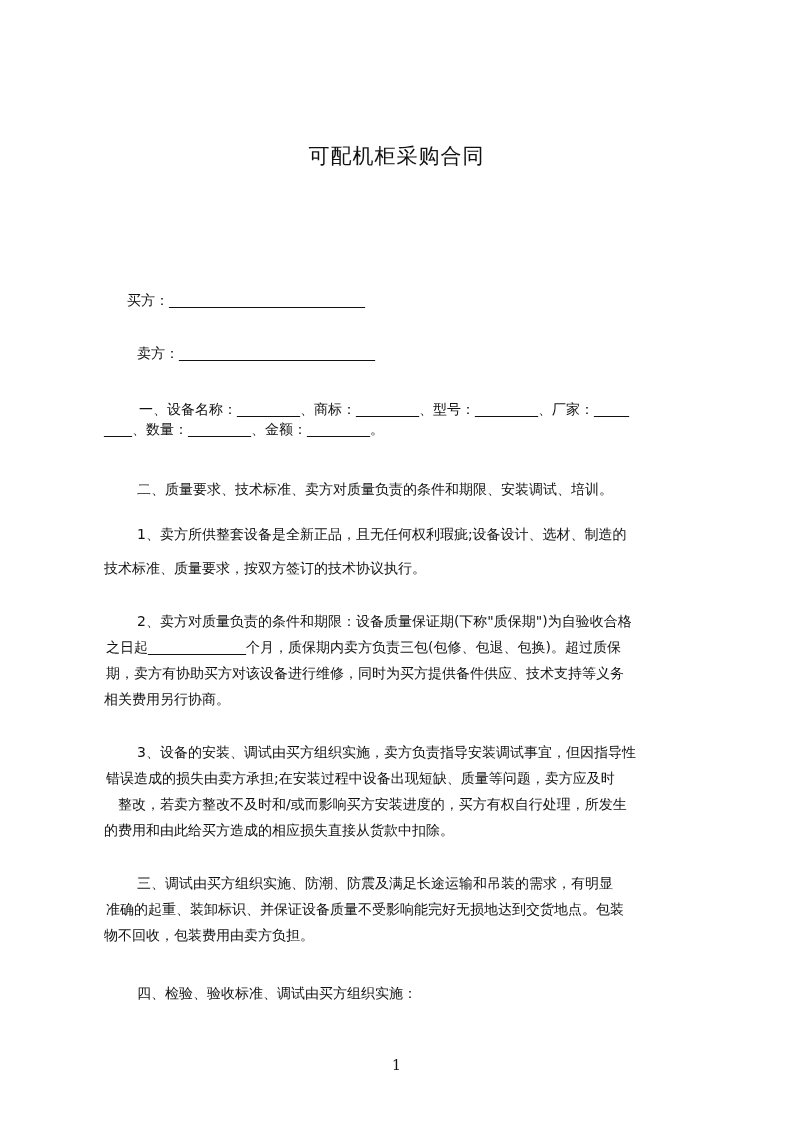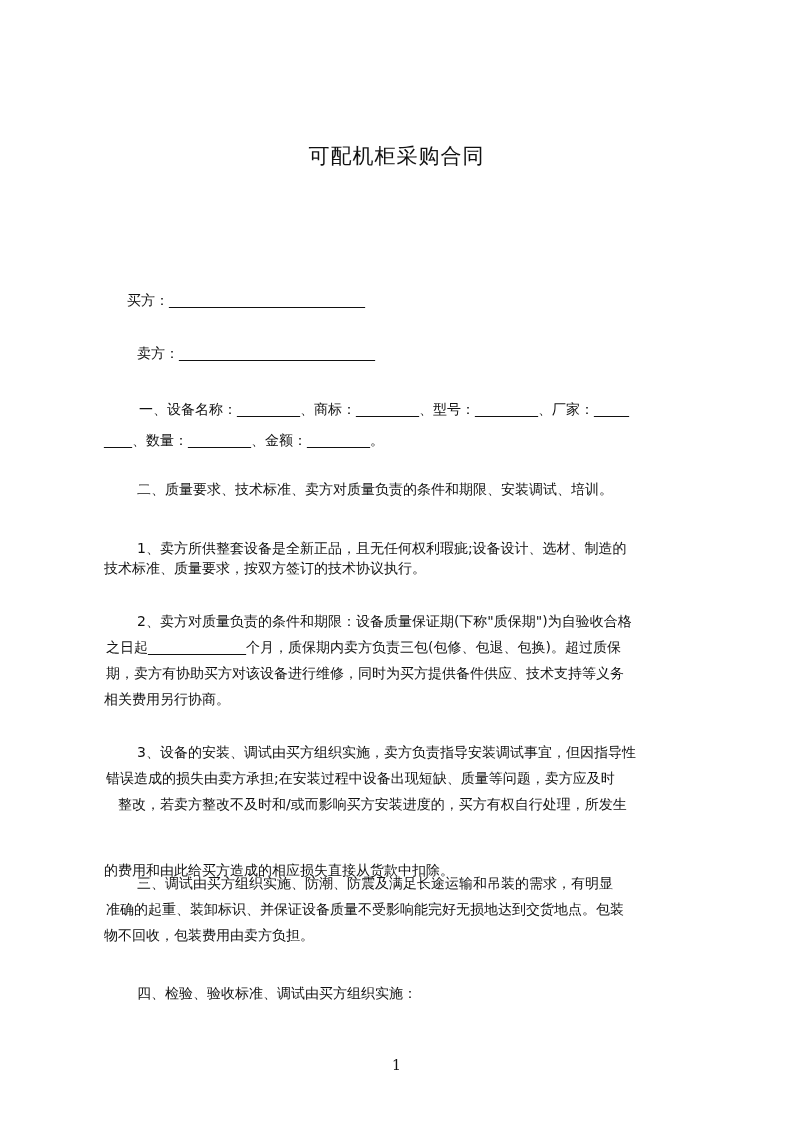--- a/index.html
+++ b/index.html
@@ -14,36 +14,36 @@
 </head>
 <body>
 
 <div>
   <div class="title">可配机柜采购合同</div>
 
   <div class="line" style="top:292px;left:127px;">买方：____________________________</div>
   <div class="line" style="top:345px;left:137px;">卖方：____________________________</div>
 
   <div class="line" style="top:401px;left:139px;">一、设备名称：_________、商标：_________、型号：_________、厂家：_____</div>
-  <div class="line" style="top:432px;left:104px;">____、数量：_________、金额：_________。</div>
+  <div class="line" style="top:421px;left:104px;">____、数量：_________、金额：_________。</div>
 
   <div class="line" style="top:481px;left:137px;">二、质量要求、技术标准、卖方对质量负责的条件和期限、安装调试、培训。</div>
 
-  <div class="line" style="top:540px;left:137px;">1、卖方所供整套设备是全新正品，且无任何权利瑕疵;设备设计、选材、制造的</div>
+  <div class="line" style="top:526px;left:137px;">1、卖方所供整套设备是全新正品，且无任何权利瑕疵;设备设计、选材、制造的</div>
   <div class="line" style="top:560px;left:104px;">技术标准、质量要求，按双方签订的技术协议执行。</div>
 
   <div class="line" style="top:613px;left:137px;">2、卖方对质量负责的条件和期限：设备质量保证期(下称"质保期")为自验收合格</div>
   <div class="line" style="top:639px;left:106px;">之日起______________个月，质保期内卖方负责三包(包修、包退、包换)。超过质保</div>
   <div class="line" style="top:665px;left:106px;">期，卖方有协助买方对该设备进行维修，同时为买方提供备件供应、技术支持等义务</div>
   <div class="line" style="top:691px;left:104px;">相关费用另行协商。</div>
 
   <div class="line" style="top:744px;left:137px;">3、设备的安装、调试由买方组织实施，卖方负责指导安装调试事宜，但因指导性</div>
   <div class="line" style="top:770px;left:106px;">错误造成的损失由卖方承担;在安装过程中设备出现短缺、质量等问题，卖方应及时</div>
   <div class="line" style="top:796px;left:118px;">整改，若卖方整改不及时和/或而影响买方安装进度的，买方有权自行处理，所发生</div>
-  <div class="line" style="top:822px;left:104px;margin-top:40px;">的费用和由此给买方造成的相应损失直接从货款中扣除。</div>
+  <div class="line" style="top:822px;left:104px;">的费用和由此给买方造成的相应损失直接从货款中扣除。</div>
 
   <div class="line" style="top:875px;left:137px;">三、调试由买方组织实施、防潮、防震及满足长途运输和吊装的需求，有明显</div>
   <div class="line" style="top:901px;left:106px;">准确的起重、装卸标识、并保证设备质量不受影响能完好无损地达到交货地点。包装</div>
   <div class="line" style="top:927px;left:104px;">物不回收，包装费用由卖方负担。</div>
 
   <div class="line" style="top:985px;left:137px;">四、检验、验收标准、调试由买方组织实施：</div>
 
   <div class="page-num">1</div>
 </div>
 

